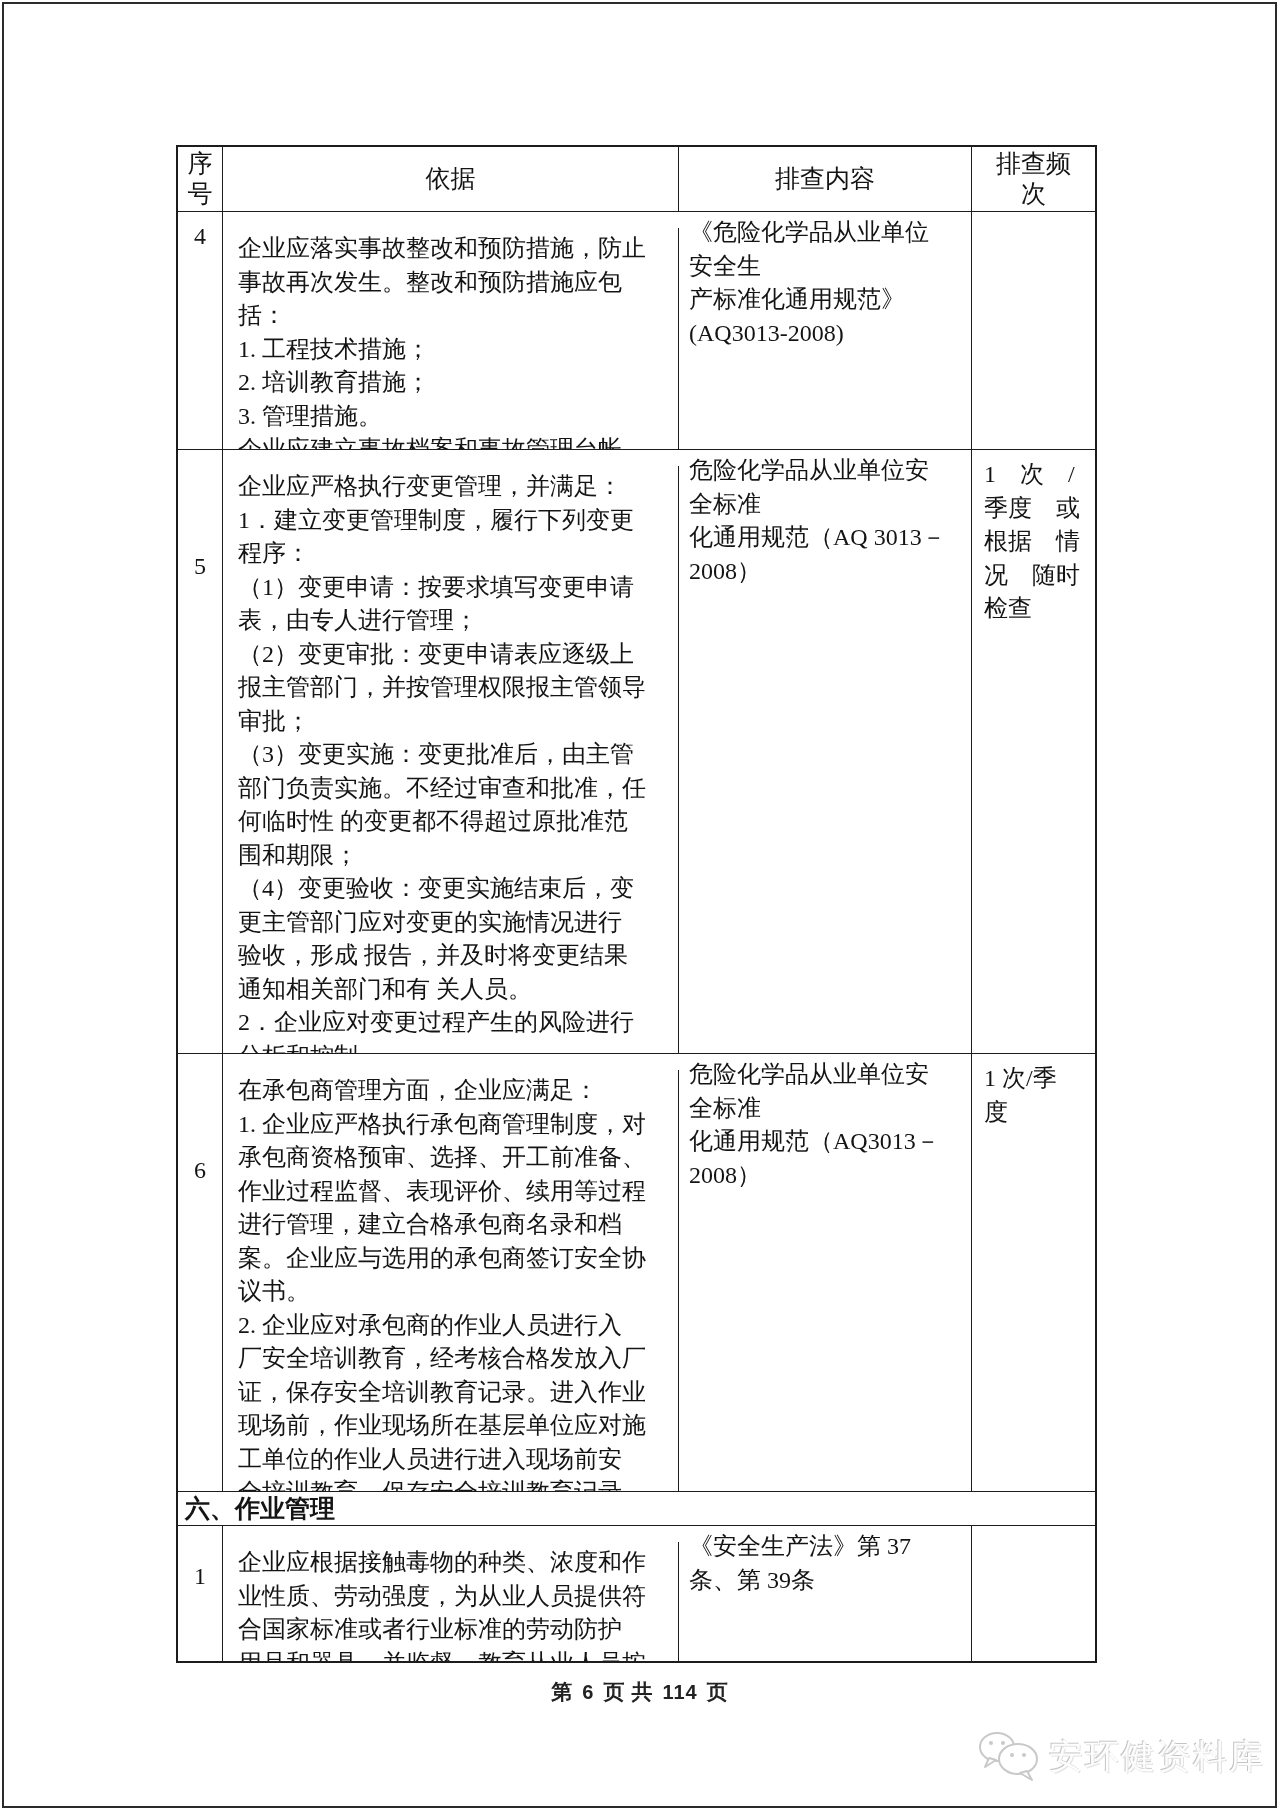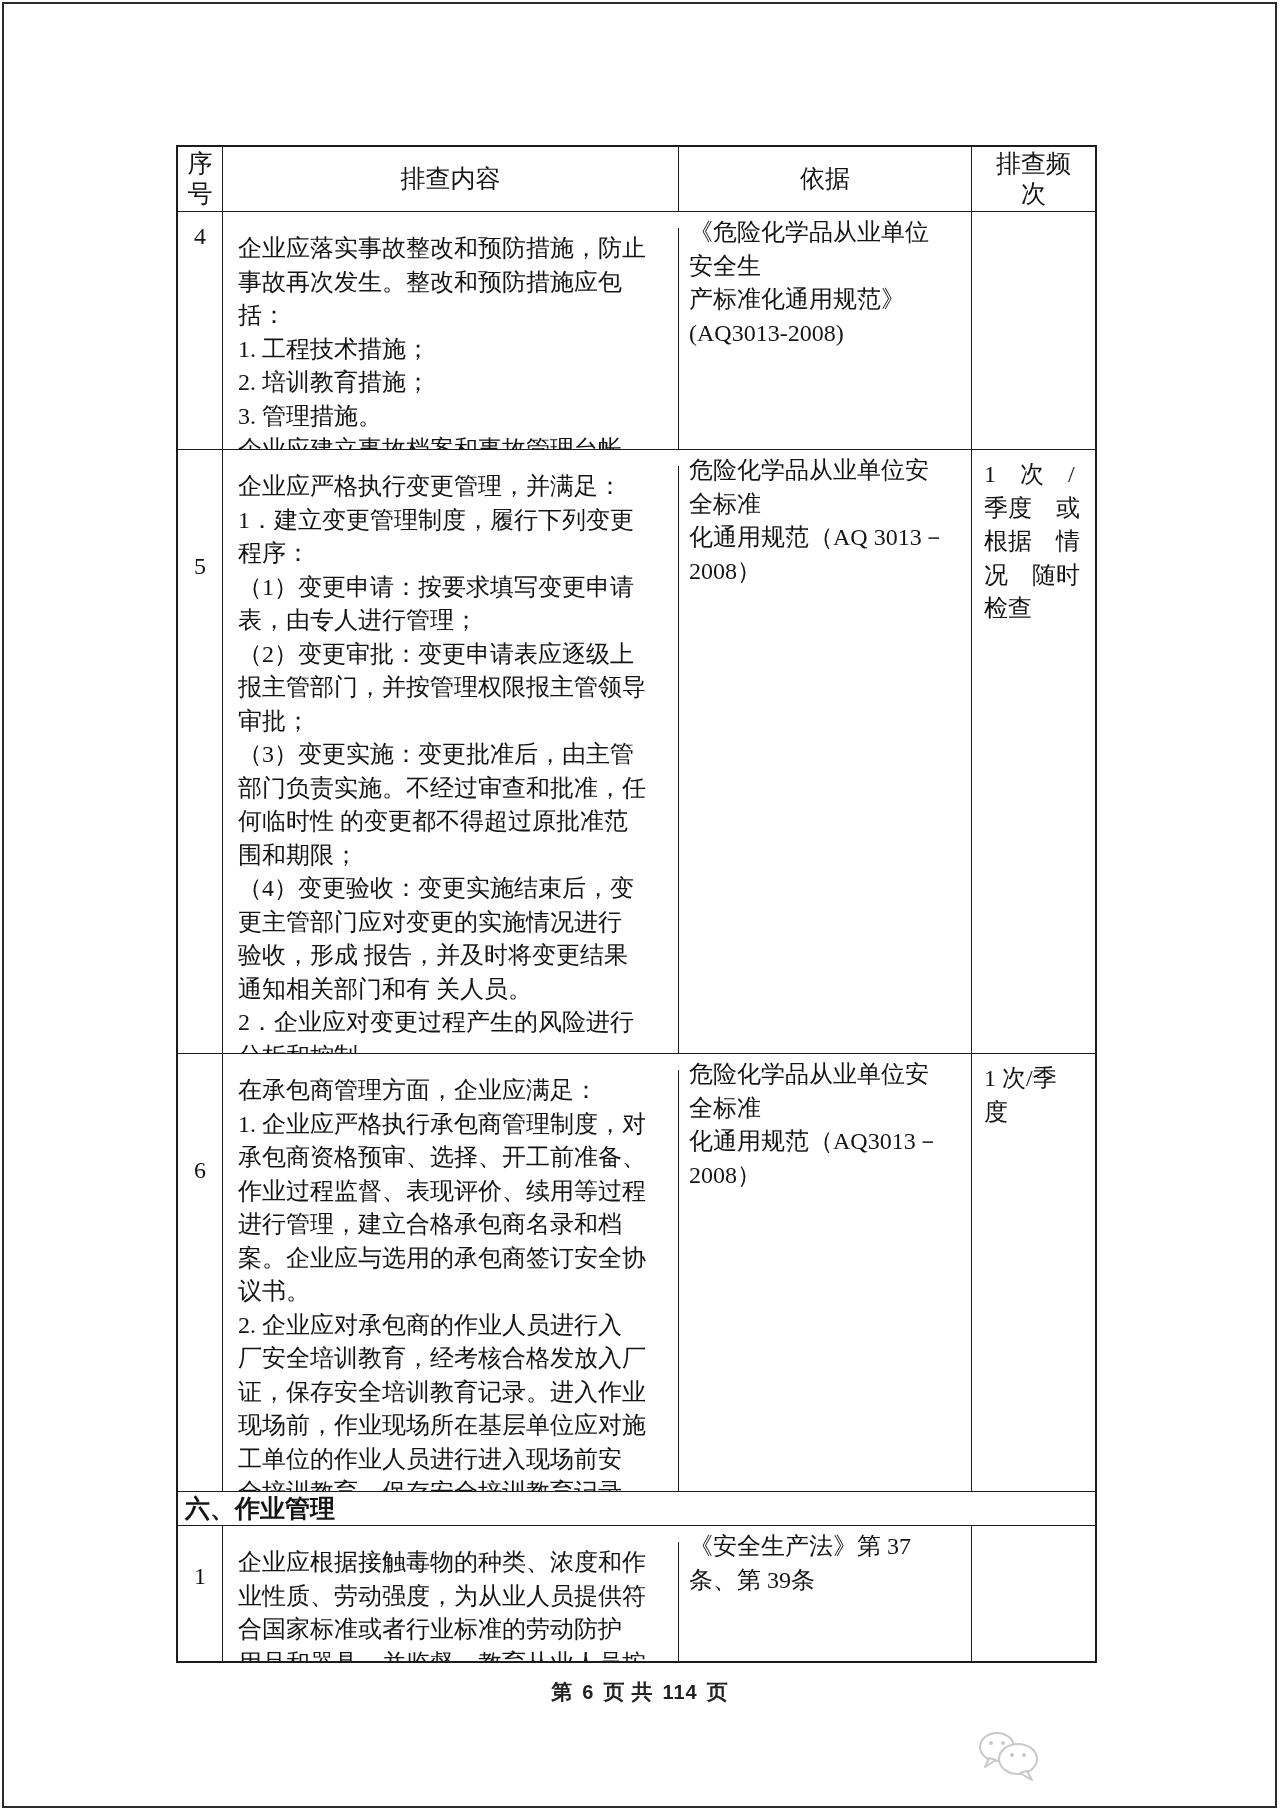--- a/index.html
+++ b/index.html
@@ -68,22 +68,22 @@
 </head>
 <body>
 
 <div class="page">
   <div class="frame"></div>
 
   <div class="tbl">
 
     <div class="cell hcell pre">序
 号</div>
+    <div class="cell hcell">依据</div>
     <div class="cell hcell">排查内容</div>
-    <div class="cell hcell">依据</div>
     <div class="cell hcell pre last">排查频
 次</div>
 
     <div class="cell c-num num-pad-a">4</div>
     <div class="cell c-content pre">企业应落实事故整改和预防措施，防止
 事故再次发生。整改和预防措施应包
 括：
 1. 工程技术措施；
 2. 培训教育措施；
 3. 管理措施。
@@ -170,14 +170,15 @@
           <path d="M52 46 L57 55 L45 48 Z" stroke-linejoin="round"></path>
         </g>
         <g fill="#c9c9c9">
           <circle cx="16" cy="18" r="2"></circle>
           <circle cx="28" cy="18" r="2"></circle>
           <circle cx="37" cy="30" r="2"></circle>
           <circle cx="49" cy="30" r="2"></circle>
         </g>
       </svg>
     </span>
+    <span class="wm-text">安环健资料库</span>
   </div>
 </div>
 
 </body></html>

